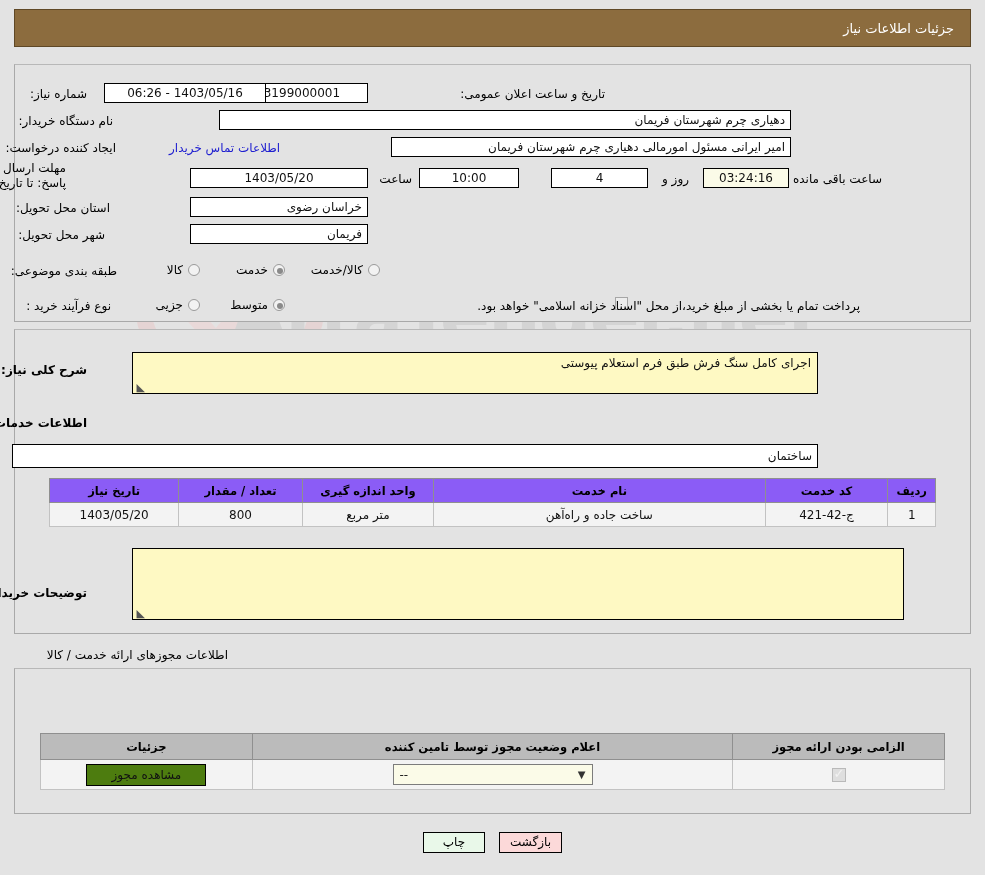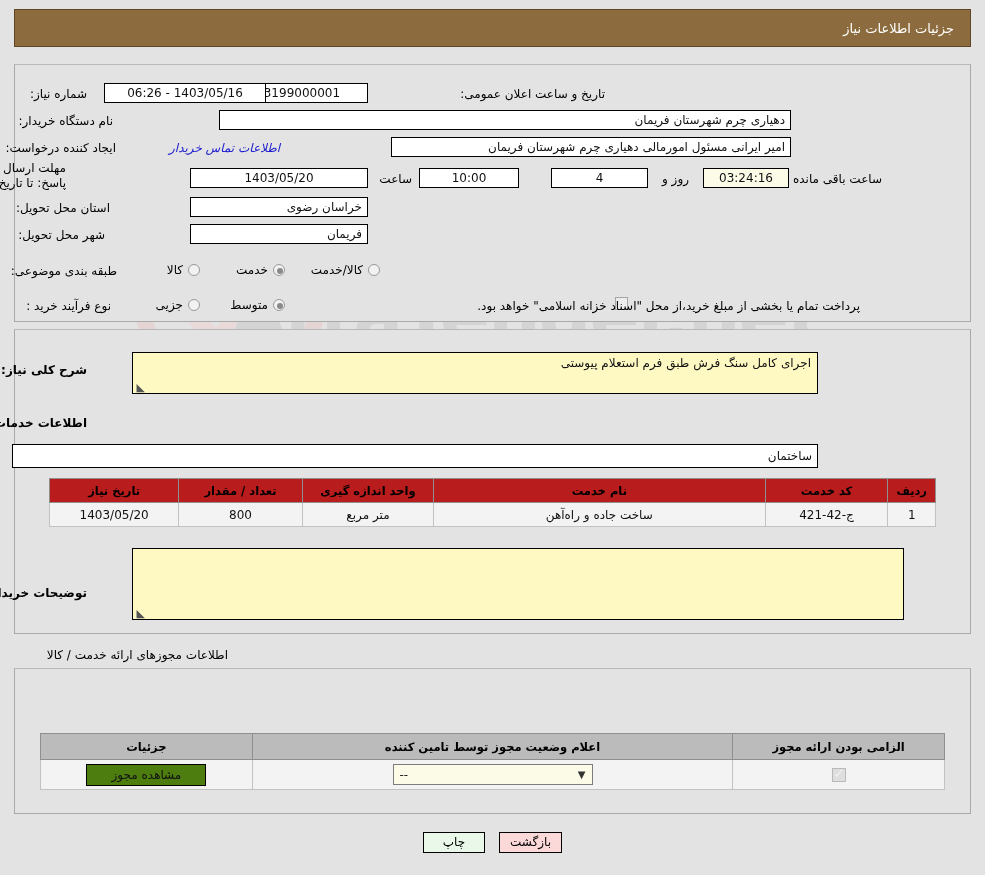--- a/index.html
+++ b/index.html
@@ -94,21 +94,20 @@
   }
   .fld.center { text-align: center; }
   .fld.right  { text-align: right; }
   .fld.cream  { background: #fbfbe8; }
   .link {
     position: absolute;
     color: #2020d0;
     font-size: 12px;
     white-space: nowrap;
     cursor: pointer;
-    font-style: italic;
   }
   .note {
     position: absolute;
     font-size: 12px;
     white-space: nowrap;
   }
 
   
   .radio-wrap { position: absolute; display: flex; align-items: center; gap: 5px; }
   .radio {
@@ -158,21 +157,21 @@
 
   
   .dtable {
     position: absolute;
     border-collapse: collapse;
     font-size: 12px;
     background: #fff;
     border: 1px solid #9a9a9a;
   }
   .dtable th {
-    background: #b91c1c;
+    background: #8b5cf6;
     border: 1px solid #8f8f8f;
     font-weight: bold;
     font-size: 11.5px;
     height: 24px;
     padding: 2px 8px;
     color: #000;
     white-space: nowrap;
   }
   .dtable td {
     background: #f3f3f3;

